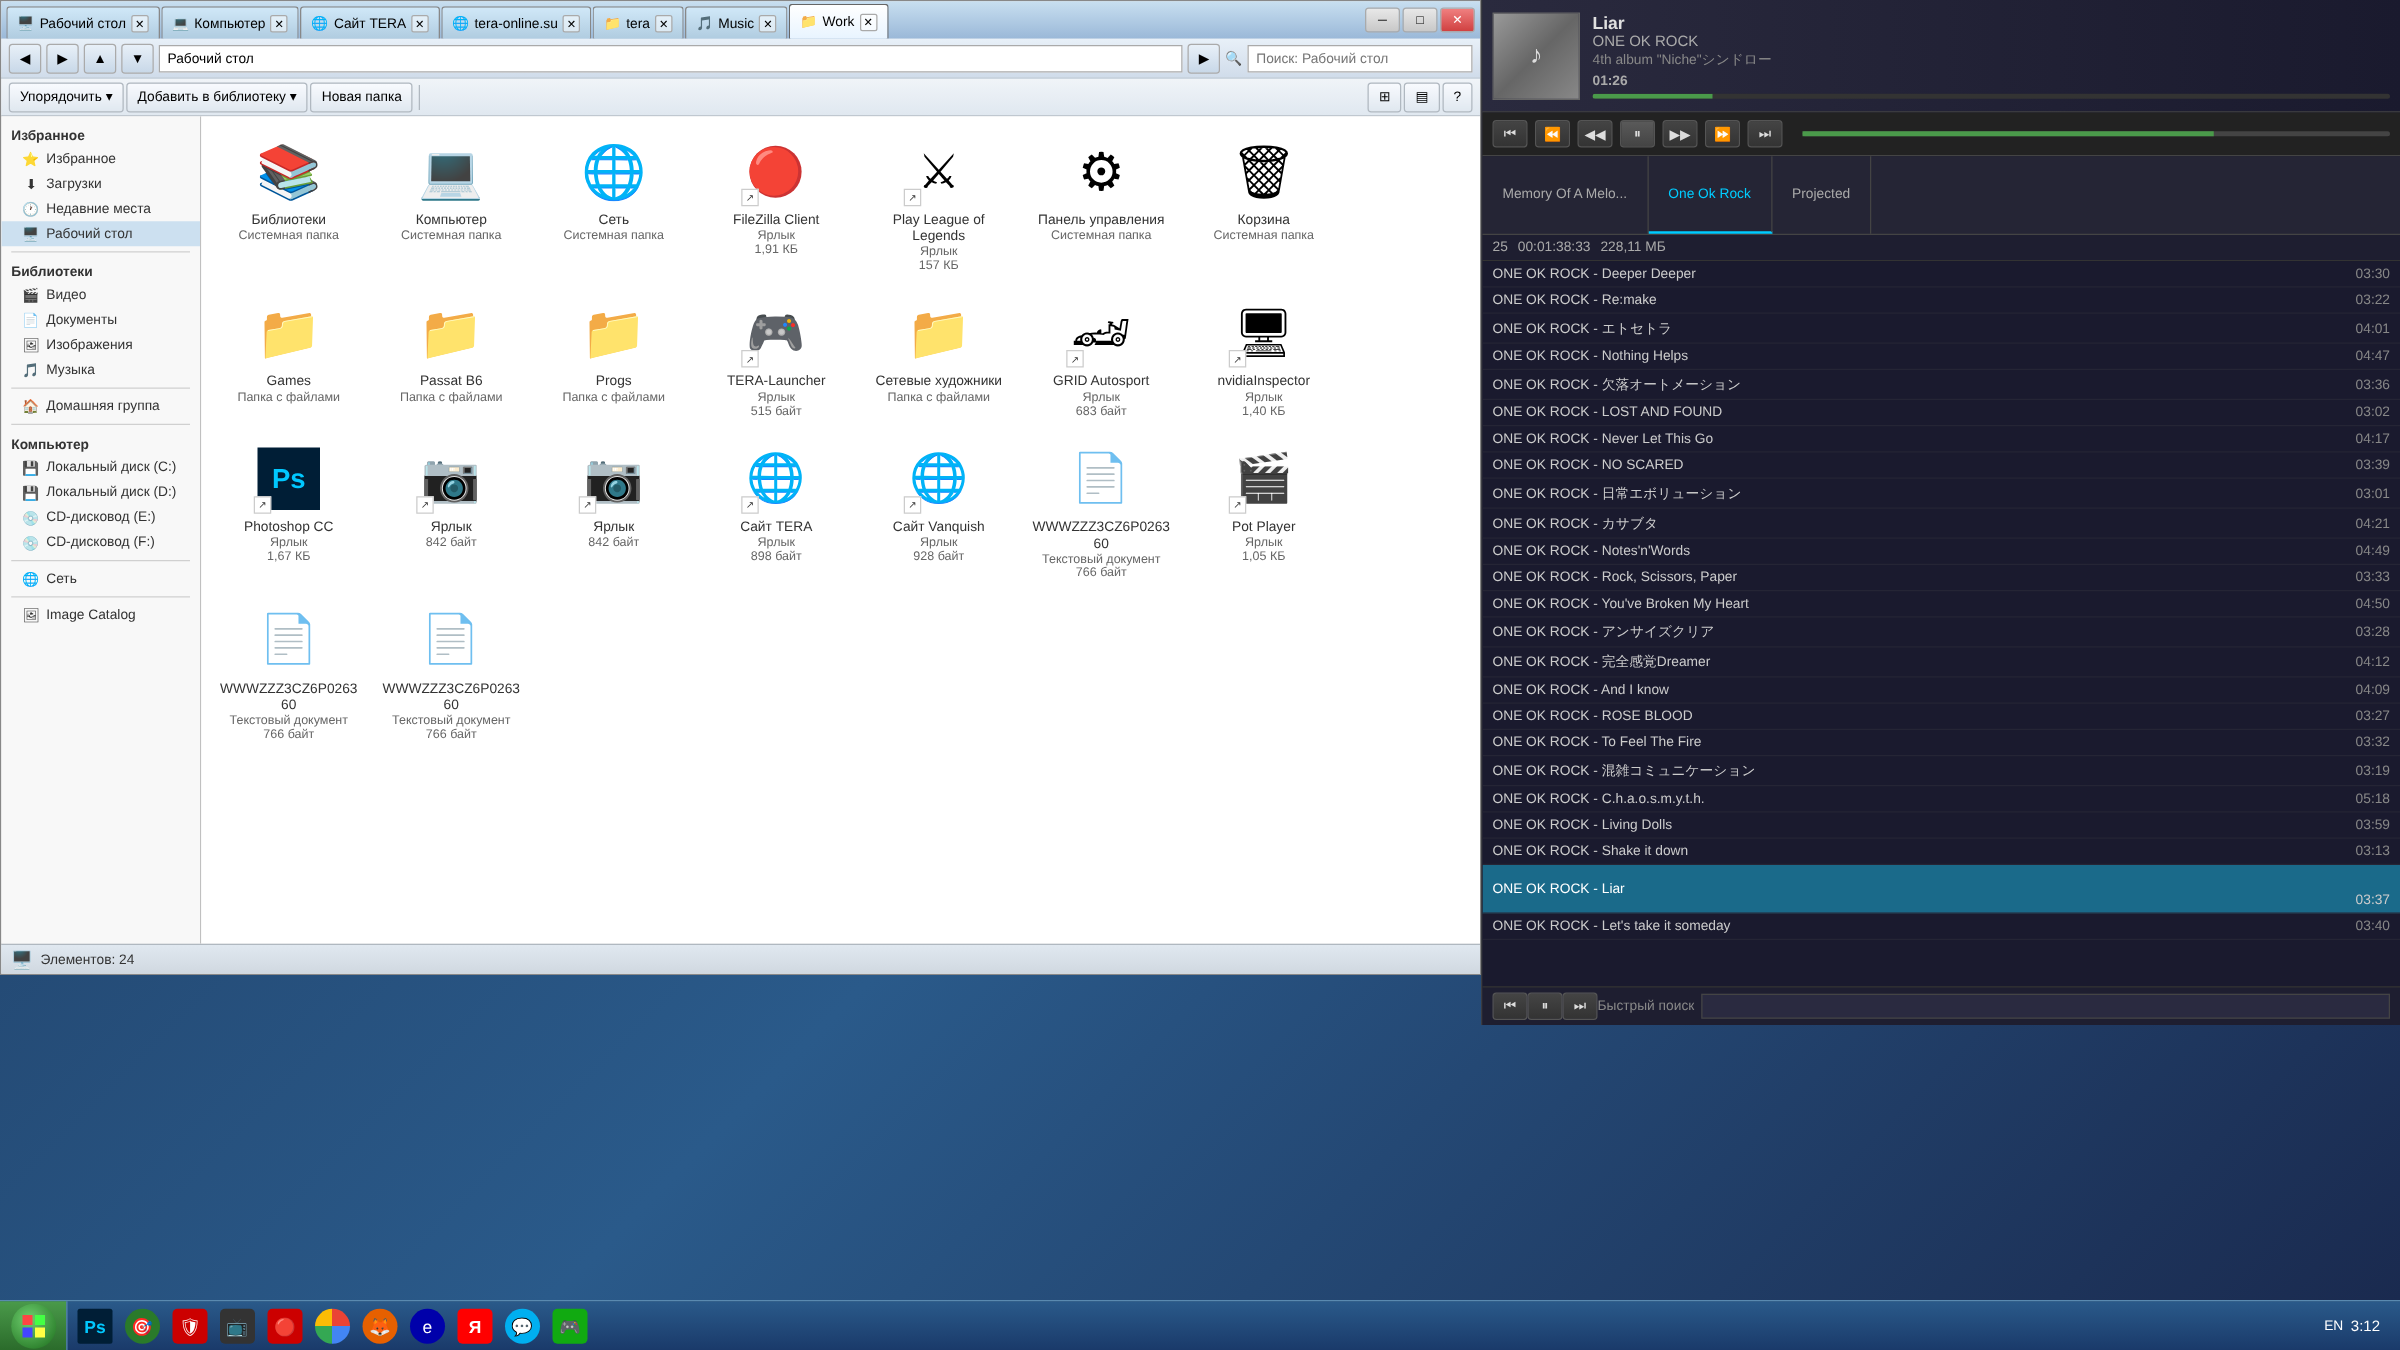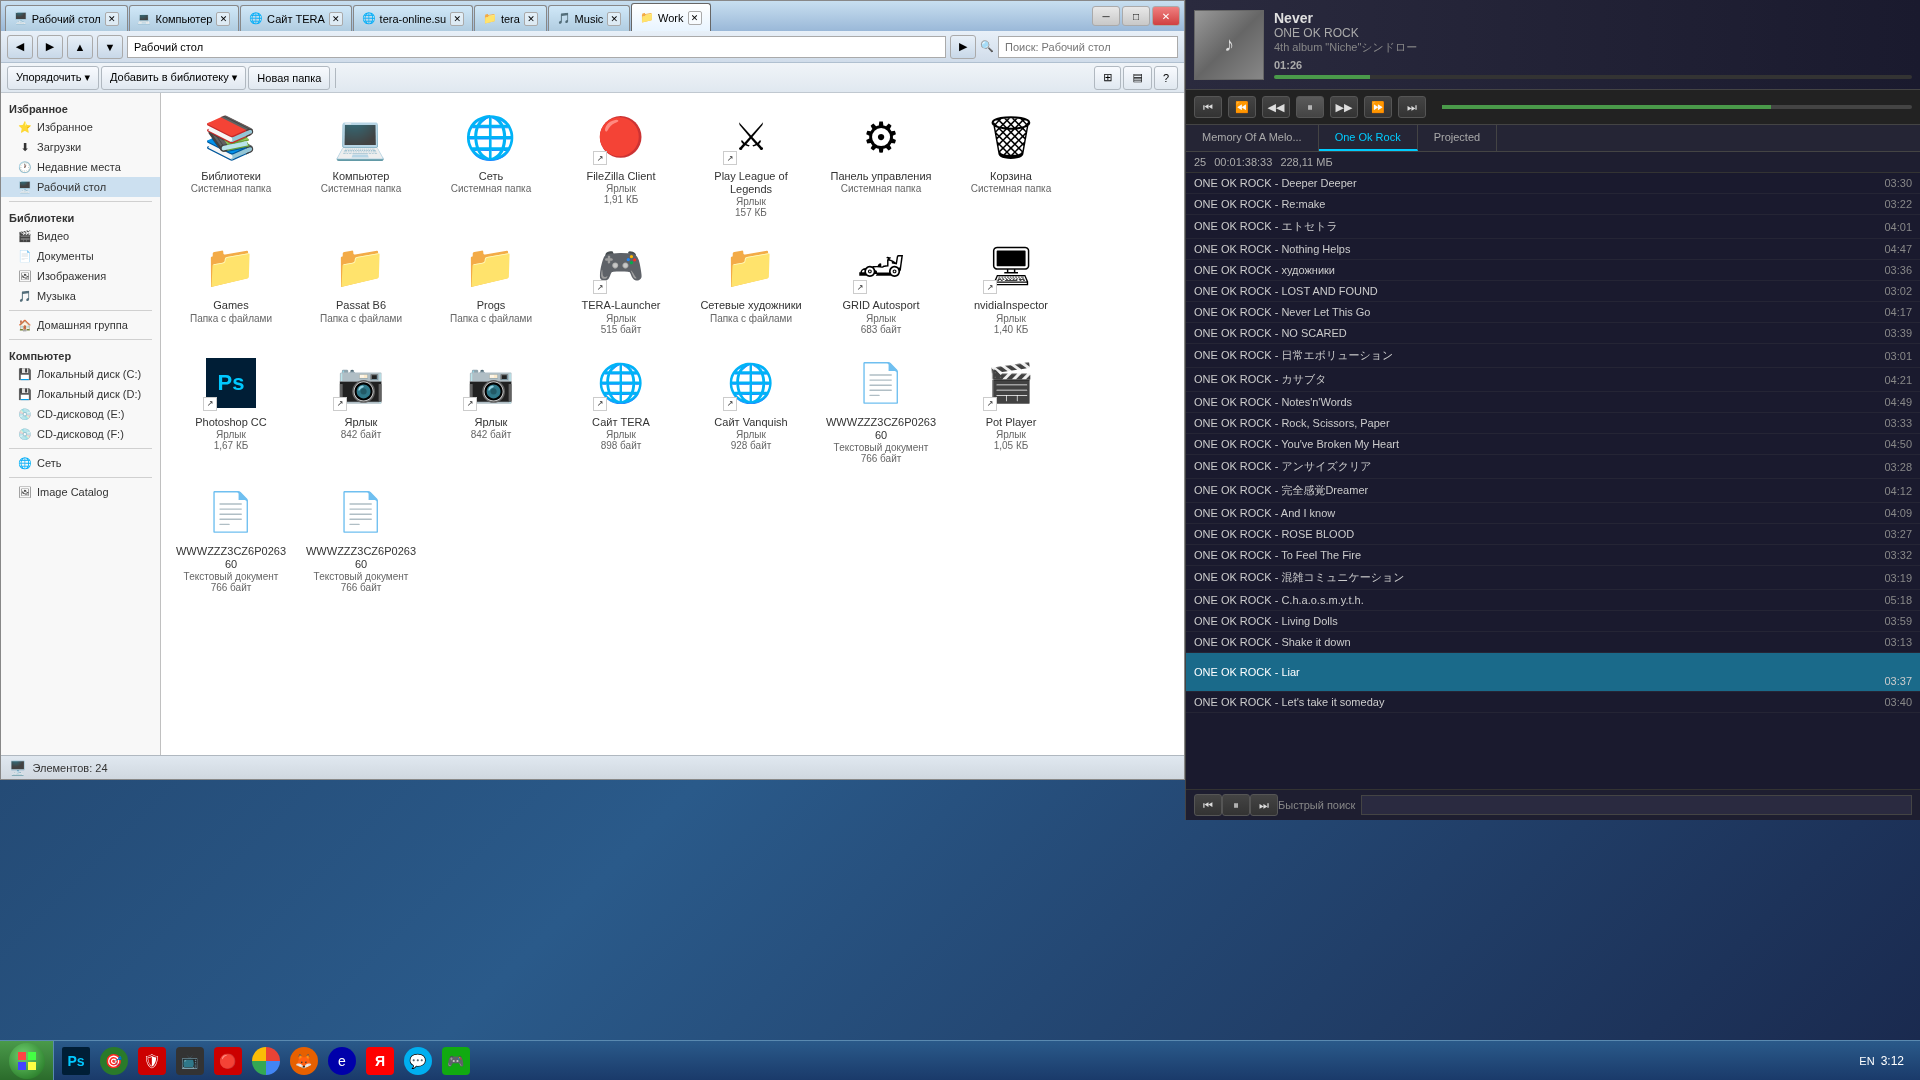--- a/index.html
+++ b/index.html
@@ -428,21 +428,21 @@
       width: 70%;
     }
 
     
     #playlist-tabs {
       display: flex;
       background: #252535;
       border-bottom: 1px solid #444;
     }
     .playlist-tab {
-      padding: 6px 16px;
+      padding: 24px 16px;
       cursor: pointer;
       font-size: 11px;
       color: #aaa;
       border-right: 1px solid #444;
     }
     .playlist-tab.active {
       color: #00ccff;
       border-bottom: 2px solid #00ccff;
     }
 
@@ -885,21 +885,21 @@
   </div>
 </div>
 
 <div id="music-panel">
 
   <div id="music-player-top">
     <div id="album-art">
       <div style="width:100%;height:100%;background:linear-gradient(135deg,#999,#666,#888);display:flex;align-items:center;justify-content:center;color:#ddd;font-size:20px;">♪</div>
     </div>
     <div id="track-info">
-      <div id="track-title">Never</div>
+      <div id="track-title">Liar</div>
       <div id="track-artist">ONE OK ROCK</div>
       <div id="track-album">4th album "Niche"シンドロー</div>
       <div id="track-time">
         <span>01:26</span>
       </div>
       <div id="progress-bar">
         <div id="progress-fill"></div>
       </div>
     </div>
   </div>
@@ -940,21 +940,21 @@
     </div>
     <div class="playlist-item">
       <span class="playlist-item-name">ONE OK ROCK - エトセトラ</span>
       <span class="playlist-item-duration">04:01</span>
     </div>
     <div class="playlist-item">
       <span class="playlist-item-name">ONE OK ROCK - Nothing Helps</span>
       <span class="playlist-item-duration">04:47</span>
     </div>
     <div class="playlist-item">
-      <span class="playlist-item-name">ONE OK ROCK - художники</span>
+      <span class="playlist-item-name">ONE OK ROCK - 欠落オートメーション</span>
       <span class="playlist-item-duration">03:36</span>
     </div>
     <div class="playlist-item">
       <span class="playlist-item-name">ONE OK ROCK - LOST AND FOUND</span>
       <span class="playlist-item-duration">03:02</span>
     </div>
     <div class="playlist-item">
       <span class="playlist-item-name">ONE OK ROCK - Never Let This Go</span>
       <span class="playlist-item-duration">04:17</span>
     </div>

